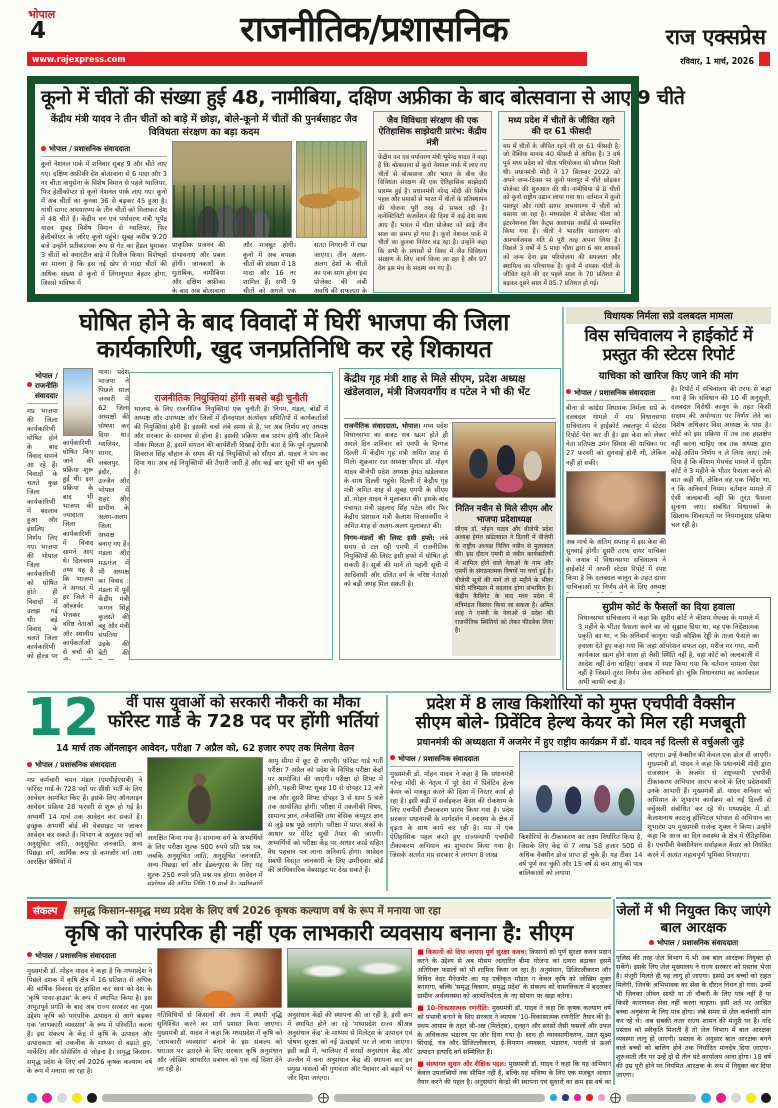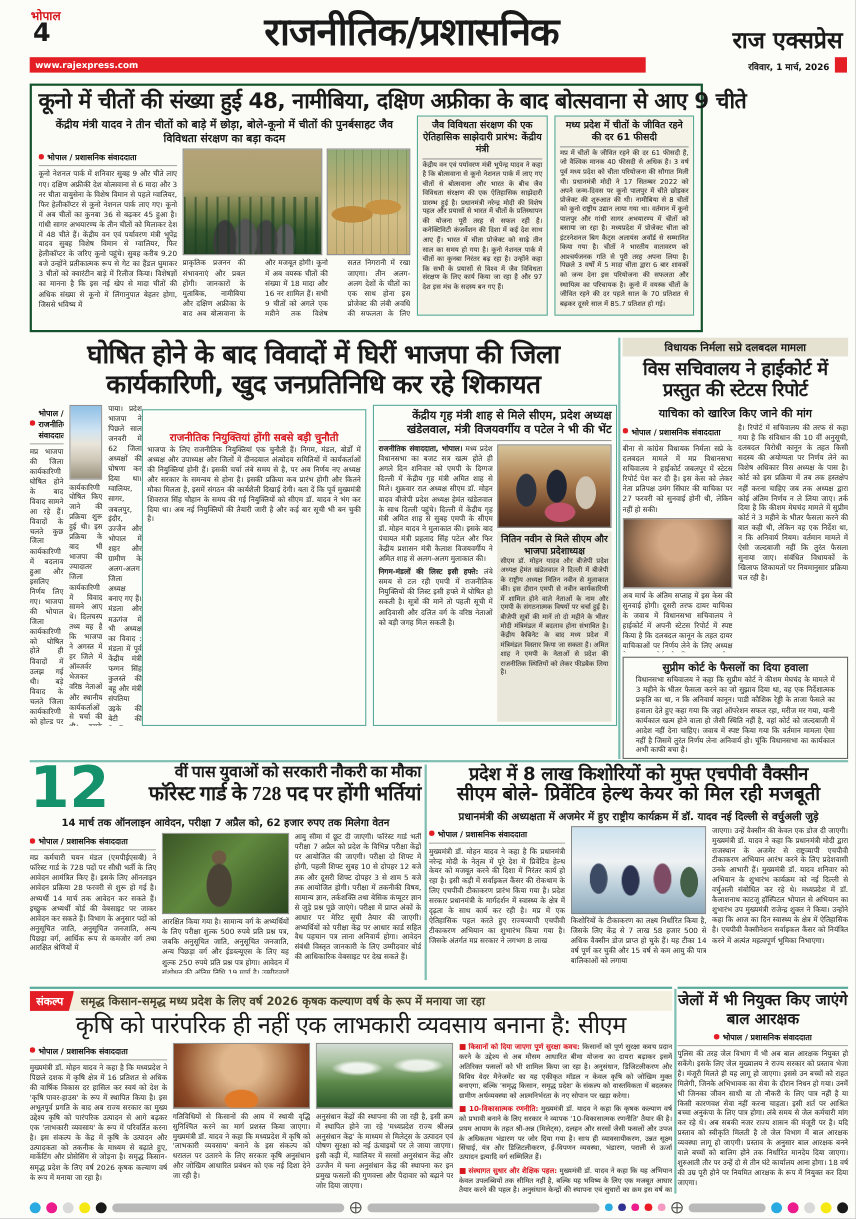--- a/index.html
+++ b/index.html
@@ -15,21 +15,21 @@
   
   .hdr-city{position:absolute;left:28px;top:6px;color:#d6181e;font-weight:bold;font-size:11px;}
   .hdr-pageno{position:absolute;left:30px;top:17px;font-size:23px;font-weight:bold;}
   .hdr-title{position:absolute;left:120px;right:150px;top:4px;text-align:center;font-size:35px;font-weight:800;letter-spacing:-1px;white-space:nowrap;}
   .hdr-mast{position:absolute;right:12px;top:22px;font-size:21px;font-weight:800;white-space:nowrap;}
   .hdr-bar{position:absolute;left:27px;top:52px;height:14px;width:560px;background:#e31e25;display:flex;align-items:center;}
   .hdr-url{color:#fff;font-size:8px;font-weight:bold;padding-left:5px;}
   .hdr-date{position:absolute;right:24px;top:55px;font-size:8px;font-weight:bold;color:#111;}
   .hdr-redsq{position:absolute;right:8px;top:52px;width:11px;height:14px;background:#e31e25;}
   
-  .s1{position:absolute;top:76px;left:27px;width:612px;height:226px;border:2px solid #14532d;box-sizing:border-box;padding:3px 6px;background:#fcfcf6;}
+  .s1{position:absolute;top:76px;left:27px;width:612px;height:226px;border:8px solid #14532d;box-sizing:border-box;padding:3px 6px;background:#fcfcf6;}
   .s1-head{font-size:19.5px;font-weight:800;text-align:center;line-height:1.15;letter-spacing:-0.4px;white-space:nowrap;}
   .s1-row{display:flex;gap:6px;margin-top:2px;height:182px;}
   .s1-main{flex:1;display:flex;flex-direction:column;min-width:0;}
   .s1-sub{font-size:9.8px;font-weight:bold;text-align:center;margin:1px 0 3px 0;}
   .s1-body{display:flex;gap:5px;flex:1;min-height:0;}
   .s1-col1{width:126px;flex:0 0 auto;overflow:hidden;}
   .s1-right{flex:1;display:flex;flex-direction:column;min-width:0;}
   .s1-photos{display:flex;gap:4px;height:97px;}
   .ph{position:relative;overflow:hidden;border:0.5px solid #888;}
   .s1-caps{display:flex;gap:18px;margin-top:3px;flex:1;overflow:hidden;}
@@ -79,61 +79,61 @@
   .s2-kick{font-size:10.6px;font-weight:bold;color:#d6181e;text-decoration:underline;margin-left:4px;}
   .s2-kick .arr{color:#111;text-decoration:none;display:inline-block;margin-right:4px;}
   .s2-head{font-size:23.5px;font-weight:800;line-height:1.14;letter-spacing:-0.5px;text-align:center;margin-top:2px;}
   .s2-row{display:flex;gap:6px;margin-top:5px;height:292px;}
   .s2-left{flex:1;display:flex;flex-direction:row;min-width:0;justify-content:center;}
   .s2-cols{display:flex;gap:5px;flex:1;min-height:0;}
   .s2-cols .c{flex:1;overflow:hidden;}
   .s2-box{border:1.5px solid #58ab9b;margin-top:4px;padding:18px 4px;}
   .s2-box .bt{color:#d6181e;font-size:9.4px;font-weight:bold;text-align:center;margin-bottom:1px;}
   .shah{width:222px;flex:0 0 auto;border:1.5px solid #58ab9b;padding:3px 4px;box-sizing:border-box;display:flex;flex-direction:column;overflow:hidden;}
-  .shah .bt{font-size:10.2px;font-weight:bold;text-align:right;line-height:1.3;border-bottom:0.5px solid #999;padding-bottom:2px;margin-bottom:3px;}
+  .shah .bt{font-size:10.2px;font-weight:bold;text-align:left;line-height:1.3;border-bottom:0.5px solid #999;padding-bottom:20px;margin-bottom:3px;}
   .shah-row{display:flex;gap:4px;flex:1;min-height:0;}
   .shah-col{flex:1;overflow:hidden;}
   .shah-right{width:104px;flex:0 0 auto;display:flex;flex-direction:column;gap:3px;}
   .graybox{background:#e9e7da;padding:2px 3px;flex:1;overflow:hidden;}
   .graybox .gt{font-size:8.4px;font-weight:bold;text-align:center;line-height:1.25;margin-bottom:1px;}
   .lead{font-weight:bold;}
   
   .s3{position:absolute;top:307px;left:566px;width:205px;height:383px;display:flex;flex-direction:column;}
   .s3-kick{background:#e6e2d2;font-size:9.6px;font-weight:bold;text-align:center;padding:2px 0;}
   .s3-head{font-size:16.5px;font-weight:800;text-align:center;line-height:1.15;margin-top:3px;letter-spacing:-0.3px;}
   .s3-sub{font-size:10px;font-weight:bold;text-align:center;margin:3px 0;}
   .s3-cols{display:flex;gap:5px;flex:1;min-height:0;}
   .s3-cols .c{flex:1;overflow:hidden;}
   .s3-box{border:1px solid #666;margin-top:4px;padding:2px 11px;}
   .s3-box .bt{font-size:9.6px;font-weight:bold;text-align:center;margin-bottom:1px;}
   
   .s4{position:absolute;top:695px;left:27px;width:356px;height:198px;}
   .s4-headrow{display:flex;align-items:flex-start;gap:4px;}
   .s4-num{font-size:52px;font-weight:800;color:#15926c;line-height:0.85;flex:0 0 auto;}
-  .s4-ht{flex:1;text-align:right;font-family:Liberation Serif, serif;}
+  .s4-ht{flex:1;text-align:center;}
   .s4-h1{font-size:14.5px;font-weight:800;line-height:1.1;}
   .s4-h2{font-size:18px;font-weight:800;line-height:1.15;}
   .s4-sub{font-size:9.2px;font-weight:bold;text-align:center;margin:2px 0 3px 0;}
   .s4-cols{display:flex;gap:5px;height:128px;}
   .s4-cols .c{flex:1;overflow:hidden;}
   
   .s5{position:absolute;top:695px;left:390px;width:381px;height:198px;}
   .s5-h1{font-size:16.5px;font-weight:800;text-align:center;line-height:1.12;letter-spacing:-0.3px;}
   .s5-h2{font-size:17px;font-weight:800;text-align:center;line-height:1.12;}
   .s5-sub{font-size:9.4px;font-weight:bold;text-align:center;margin:2px 0 3px 0;}
   .s5-cols{display:flex;gap:5px;height:142px;}
   .s5-cols .c{flex:1;overflow:hidden;}
   .s5-mid{flex:1.25;display:flex;flex-direction:column;gap:2px;}
   
   .s6{position:absolute;top:897px;left:27px;width:584px;height:190px;border-top:2px solid #58ab9b;padding-top:2px;box-sizing:border-box;}
   .s6-kickrow{display:flex;align-items:center;gap:6px;background:#f4f0e0;}
   .s6-klabel{background:#e31e25;color:#fff;font-size:10px;font-weight:bold;padding:2px 10px 2px 6px;
              clip-path:polygon(0 0,100% 0,88% 100%,0 100%);}
   .s6-ktext{font-size:10.4px;font-weight:bold;color:#4a452e;}
-  .s6-head{font-size:21.5px;font-weight:400;text-align:center;line-height:1.1;letter-spacing:-0.4px;margin:2px 0 3px 0;white-space:nowrap;}
+  .s6-head{font-size:21.5px;font-weight:700;text-align:center;line-height:1.1;letter-spacing:-0.4px;margin:2px 0 3px 0;white-space:nowrap;}
   .s6-cols{display:flex;gap:5px;height:138px;}
   .s6-cols .c{flex:1;overflow:hidden;}
   .s6-bul{flex:1.55 !important;display:flex;flex-direction:column;gap:3px;}
   .bullet{font-size:6.4px;line-height:1.36;text-align:justify;color:#222;}
   .bullet .sq{color:#d6181e;font-size:7px;margin-right:2px;}
   .bullet .btitle{color:#d6181e;font-weight:bold;}
   
   .s7{position:absolute;top:897px;left:616px;width:155px;height:190px;border-top:2px solid #58ab9b;padding-top:3px;box-sizing:border-box;}
   .s7-head{font-size:13.8px;font-weight:800;text-align:center;line-height:1.2;}
   .s7 .jt{font-size:6.5px;}

